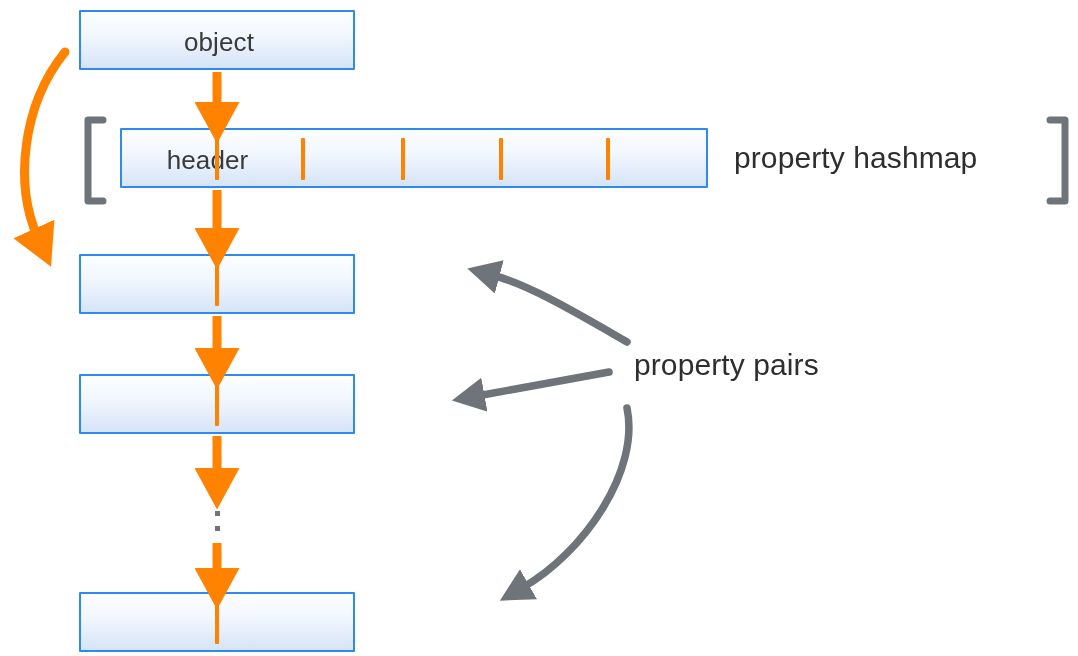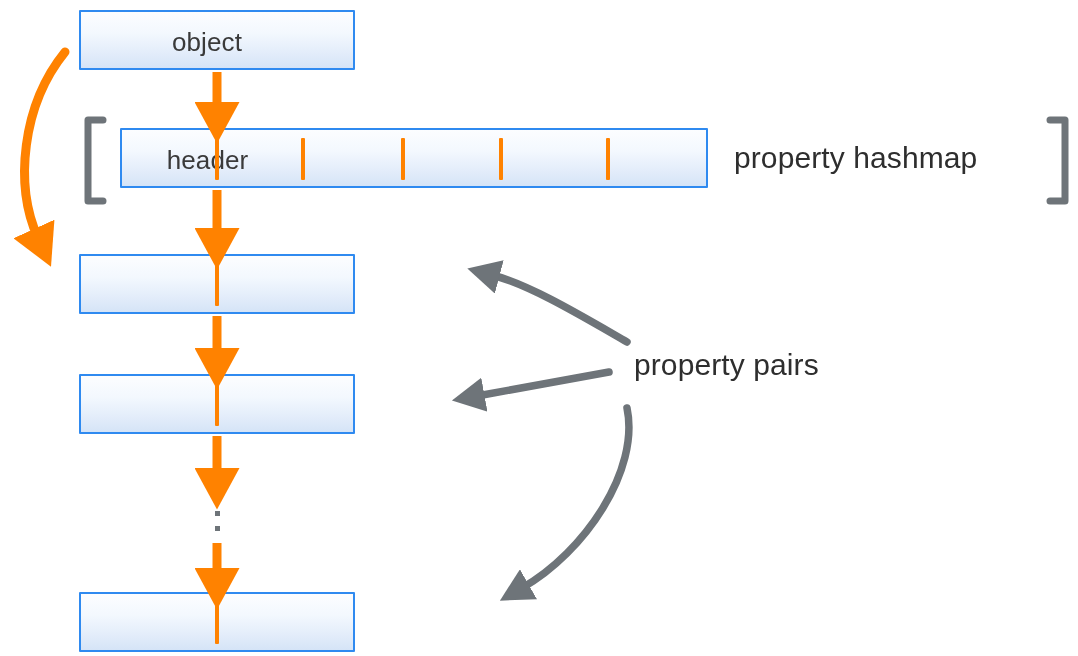--- a/index.html
+++ b/index.html
@@ -71,21 +71,21 @@
     overflow: visible;
     pointer-events: none;
   }
 </style>
 </head>
 <body>
 
 <div id="canvas">
 
   <div class="node-box" style="left:79px; top:10px; width:276px; height:60px;"></div>
-  <div class="node-label" style="left:69px; top:27px; width:276px; text-align:center;">object</div>
+  <div class="node-label" style="left:81px; top:27px; width:276px; text-align:center;">object</div>
 
   <div class="node-box" style="left:120px; top:128px; width:588px; height:60px;"></div>
   <div class="node-label" style="left:130px; top:145px; width:155px; text-align:center;">header</div>
 
   <div class="tick" style="left:301px; top:138px; height:42px;"></div>
   <div class="tick" style="left:401px; top:138px; height:42px;"></div>
   <div class="tick" style="left:499px; top:138px; height:42px;"></div>
   <div class="tick" style="left:606px; top:138px; height:42px;"></div>
 
   <div class="node-box" style="left:79px; top:254px; width:276px; height:60px;"></div>

